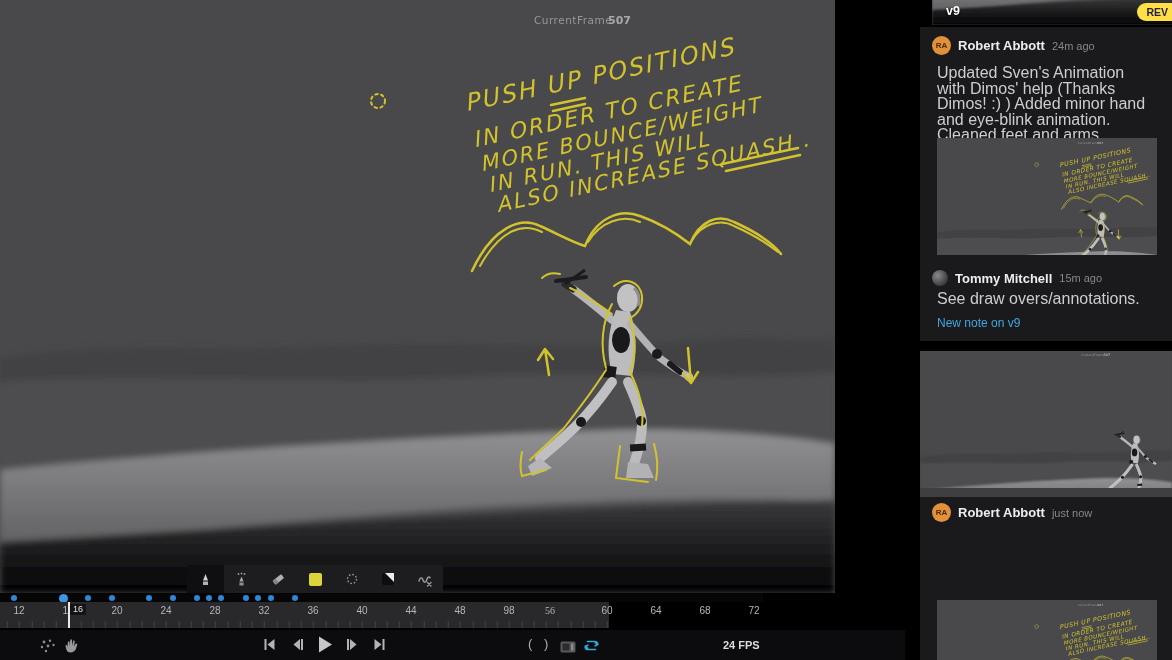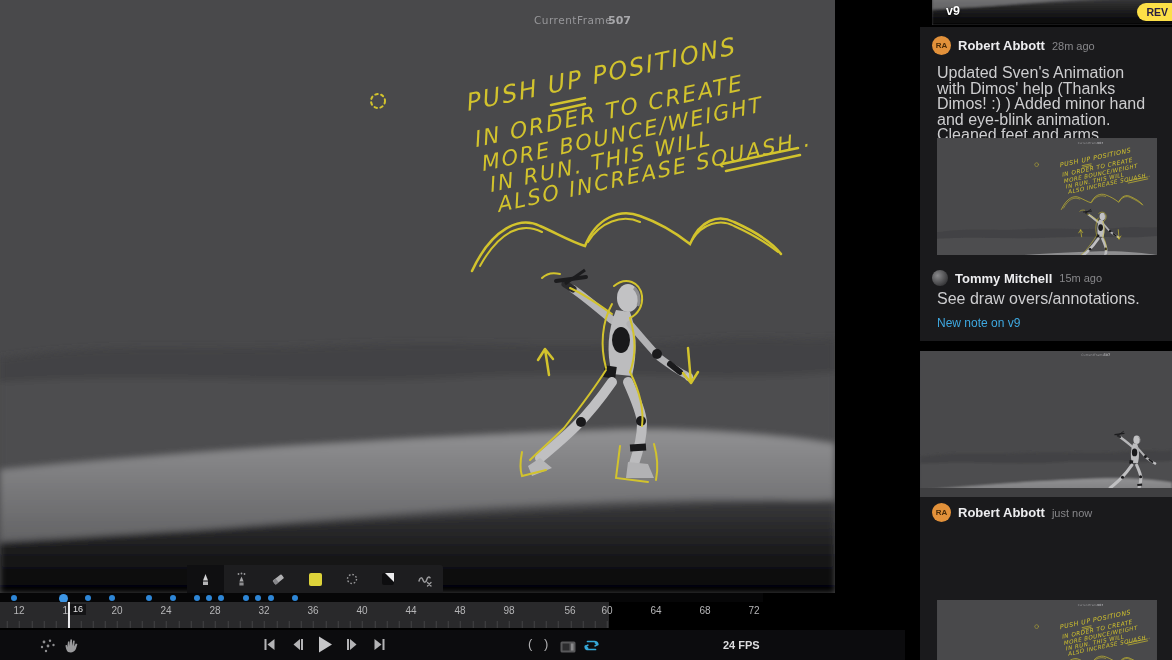--- a/index.html
+++ b/index.html
@@ -205,21 +205,21 @@
       <span class="tick-num" style="left: 58px;">16</span>
       <span class="tick-num" style="left: 107px;">20</span>
       <span class="tick-num" style="left: 156px;">24</span>
       <span class="tick-num" style="left: 205px;">28</span>
       <span class="tick-num" style="left: 254px;">32</span>
       <span class="tick-num" style="left: 303px;">36</span>
       <span class="tick-num" style="left: 352px;">40</span>
       <span class="tick-num" style="left: 401px;">44</span>
       <span class="tick-num" style="left: 450px;">48</span>
       <span class="tick-num" style="left: 499px;">98</span>
-      <span class="tick-num" style="left: 560px;">56</span>
+      <span class="tick-num" style="left: 540px; font-family: Liberation Serif, serif;">56</span>
       <span class="tick-num" style="left: 597px;">60</span>
       <span class="tick-num" style="left: 646px;">64</span>
       <span class="tick-num" style="left: 695px;">68</span>
       <span class="tick-num" style="left: 744px;">72</span>
     </div>
   <div id="playhead" style="left: 68px;">
     <span class="ph-label">16</span>
   </div>
 
   <div id="transport">
@@ -299,21 +299,21 @@
         <svg width="7" height="5" viewBox="0 0 7 5">
             <path d="M1,1 L3.5,3.5 L6,1" fill="none" stroke="#2a2040" stroke-width="1.4" stroke-linecap="round"></path>
           </svg>
       </div>
     </div>
 
     <div class="card" style="top:27px;height:314px;">
       <div class="author-row" style="top:9px;">
         <div class="avatar">RA</div>
         <span class="author-name">Robert Abbott</span>
-        <span class="author-time">28m ago</span>
+        <span class="author-time">24m ago</span>
       </div>
       <div class="comment-body" style="top:38px;">Updated Sven's Animation with Dimos' help (Thanks Dimos! :) ) Added minor hand and eye-blink animation. Cleaned feet and arms animation. Thoughts, Dimos?</div>
       <div class="thumb" style="top:111px;height:117px;">
         <svg width="220" height="117" viewBox="0 0 835 444">
             <use href="#scene"></use>
           </svg>
       </div>
       <div class="author-row" style="top:243px;">
         <div class="avatar photo"></div>
         <span class="author-name">Tommy Mitchell</span>

